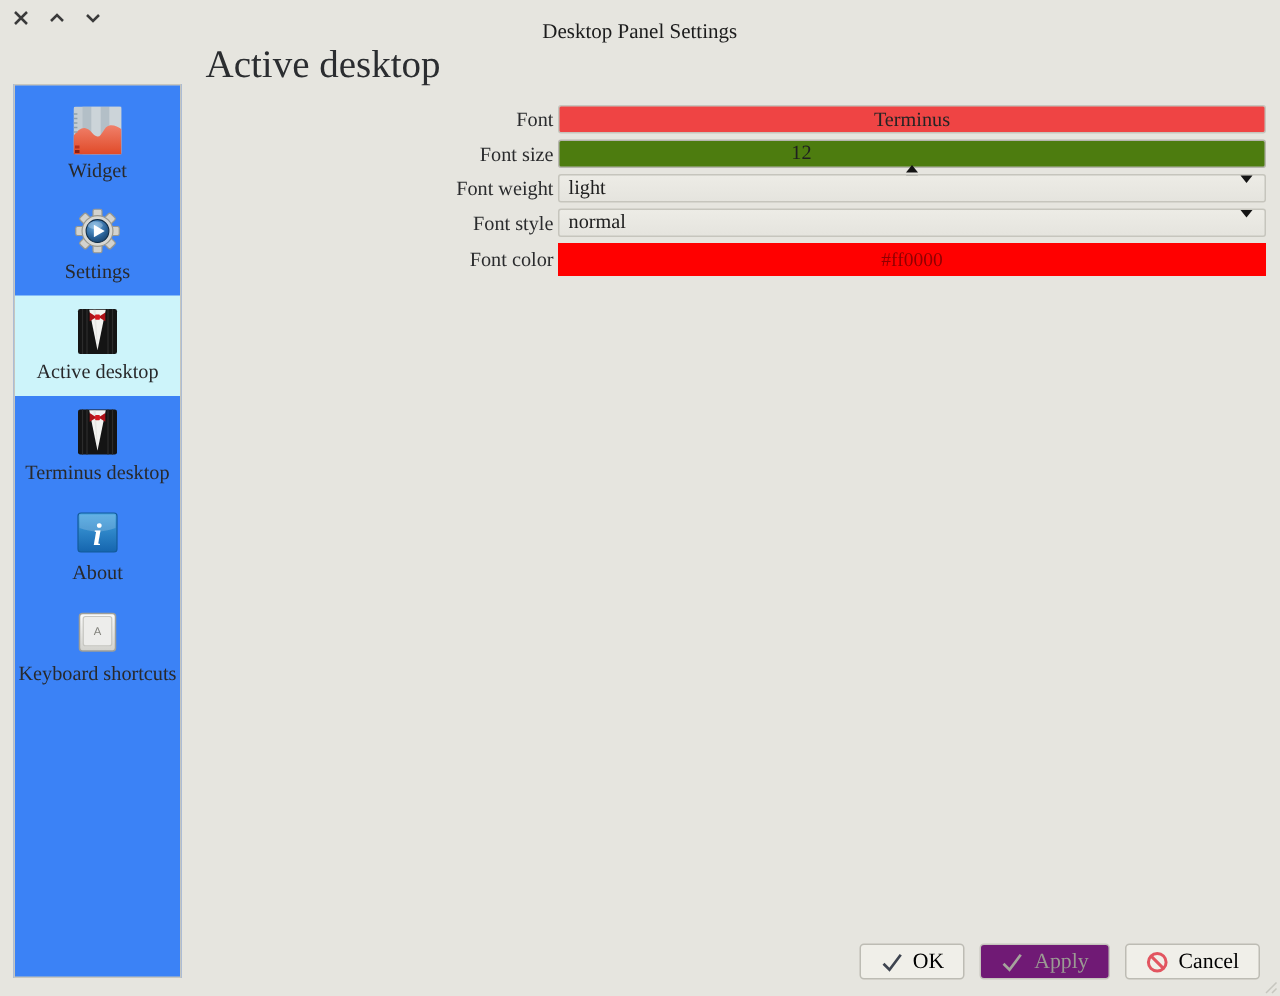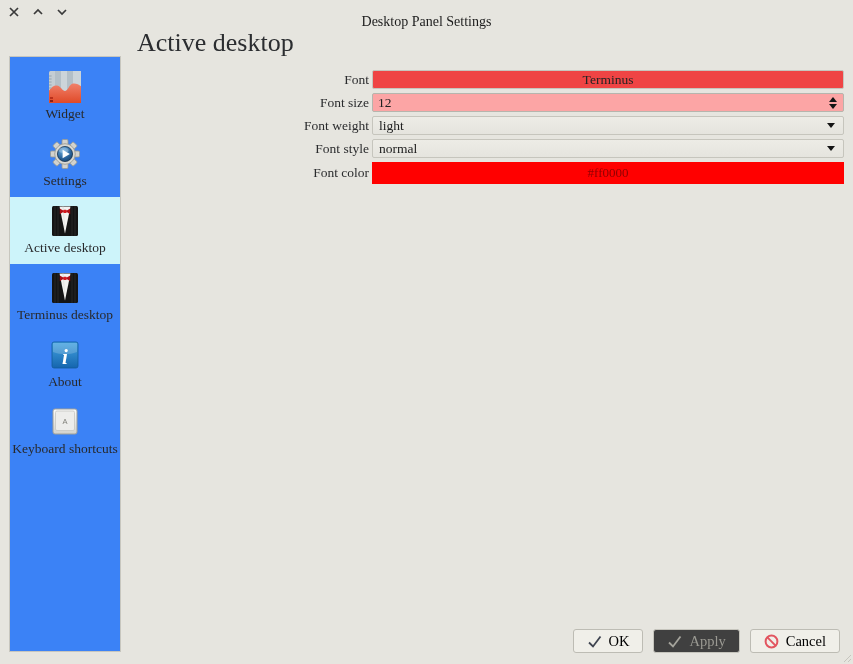--- a/index.html
+++ b/index.html
@@ -27,45 +27,45 @@
   .page-title { position:absolute; left:137px; top:28px; font-size:26px; color:#2b2d30; }
   .form { position:absolute; left:137px; top:70px; width:707px; }
   .frow { display:flex; align-items:stretch; height:19px; margin-bottom:4px; }
   .frow.color-row { height:22px; }
   .flabel { flex:0 0 235px; align-self:center; text-align:right; padding-right:3px;
     font-size:13.5px; color:#2a2b2d; }
   .ffield { flex:1; position:relative; }
   .font-btn { width:100%; height:100%; background:#ef4444; border:1px solid #c6c5bd;
     border-radius:2px; display:flex; align-items:center; justify-content:center;
     font:inherit; font-size:13.5px; color:#242424; cursor:pointer; }
-  .spinbox { width:100%; height:100%; background:#fca5a5; border:1px solid #b6b5ad;
-    border-radius:2px; display:flex; align-items:center; }
+  .spinbox { width:100%; height:100%; background:#4d7c0f; border:1px solid #b6b5ad;
+    border-radius:2px; display:flex; align-items:center;flex-direction:column; }
   .spinbox input { flex:1; height:100%; border:none; outline:none; background:transparent;
     font-family:inherit; font-size:13.5px; color:#202020; padding-left:5px; }
   .spin-arrows { width:20px; height:100%; display:flex; flex-direction:column;
     align-items:center; justify-content:center; gap:2px; cursor:pointer; }
   .tri-up { width:0; height:0; border-left:4px solid transparent; border-right:4px solid transparent;
     border-bottom:5px solid #141414; }
   .tri-down { width:0; height:0; border-left:4px solid transparent; border-right:4px solid transparent;
     border-top:5px solid #141414; }
   .dropdown { width:100%; height:100%; background:linear-gradient(#edece6,#e5e4de);
-    border:1px solid #c6c5bd; border-radius:2px; display:flex; align-items:center;
+    border:1px solid #c6c5bd; border-radius:2px; display:flex; align-items:flex-start;
     padding-left:6px; font-size:13.5px; color:#202020; cursor:pointer; }
   .dd-arrow { margin-left:auto; margin-right:8px; width:0; height:0;
     border-left:4.5px solid transparent; border-right:4.5px solid transparent;
     border-top:5.5px solid #141414; }
   .color-btn { width:100%; height:100%; border:none; background:#ff0000; cursor:pointer;
     display:flex; align-items:center; justify-content:center;
     font-family:inherit; font-size:13px; color:#8f0000; }
   
   .footer { position:absolute; right:13px; bottom:11px; display:flex; gap:10px; }
   .btn { height:24px; padding:0 13px; background:#f0efe9; border:1px solid #bdbcb4;
     border-radius:3px; display:flex; align-items:center; justify-content:center; gap:7px;
     font-family:inherit; font-size:14.5px; color:#000000; cursor:pointer; }
-  .btn.disabled { background:#404040; color:#9b9a93; border-color:#c6c5bd; cursor:default; }
+  .btn.disabled { background:#701a75; color:#9b9a93; border-color:#c6c5bd; cursor:default; }
   .resize-grip { position:absolute; right:1px; bottom:1px; width:10px; height:10px; opacity:.5; }
 </style>
 </head>
 <body>
 
 <div class="titlebar">
   <div class="win-controls">
     <div class="win-btn">
       <svg width="12" height="12" viewBox="0 0 12 12">
         <path d="M2,2 L10,10 M10,2 L2,10" stroke="#3a3a3a" stroke-width="1.7" fill="none"></path>

